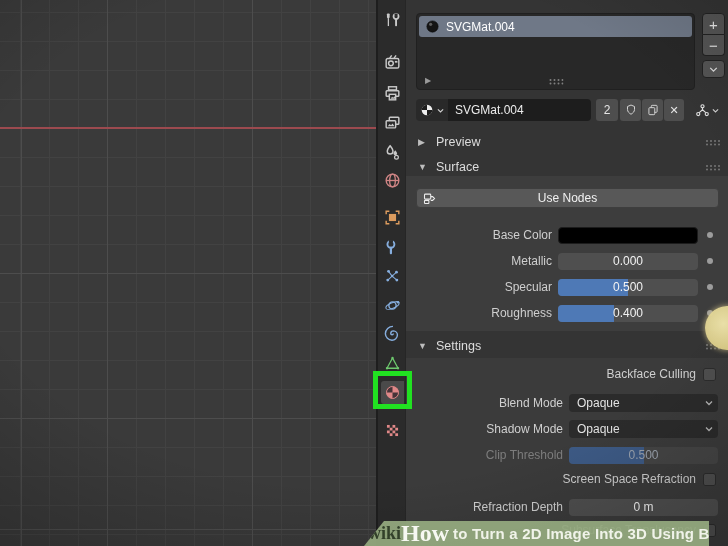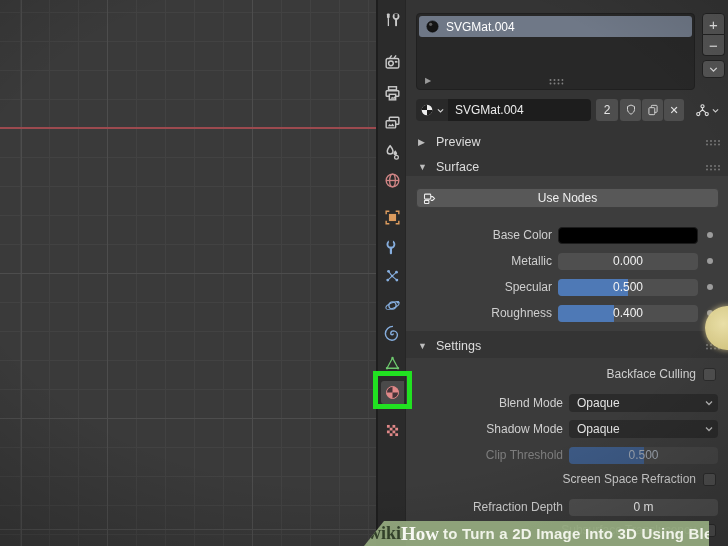--- a/index.html
+++ b/index.html
@@ -73,21 +73,21 @@
   #vignette { position:absolute; inset:0; z-index:40; pointer-events:none;
     background: radial-gradient(ellipse 95% 85% at 48% 42%, rgba(0,0,0,0) 55%, rgba(0,0,0,0.30) 100%); }
   #clickCircle { position:absolute; left:705px; top:306px; width:44px; height:44px; border-radius:50%; z-index:45;
     background: radial-gradient(circle at 42% 40%, #efe5ac, #d9ca85 72%, rgba(217,202,133,0.0) 100%);
     box-shadow: 0 0 5px 1px rgba(225,210,145,0.55); opacity:.97; }
   #greenBox { position:absolute; left:373px; top:371px; width:39px; height:38px; border:5px solid #21e121; z-index:60; }
   #watermark { position:absolute; left:364px; top:521px; width:345px; height:25px; z-index:70;
     background:rgba(148,170,127,0.93); clip-path:polygon(20px 0, 100% 0, 100% 100%, 0 100%);
     display:flex; align-items:center; padding-left:4px; white-space:nowrap; }
   #watermark .wm-wiki { font-family:"Liberation Serif", serif; font-weight:bold; font-size:18px; color:#32402a; }
-  #watermark .wm-how  { font-family:"Liberation Serif", serif; font-weight:bold; font-size:19px; color:#f7f8f2; }
+  #watermark .wm-how  { font-family:"Liberation Serif", serif; font-weight:bold; font-size:24px; color:#f7f8f2; }
   #watermark .wm-text { font-weight:bold; font-size:15px; color:#f0f3e9; margin-left:4px; letter-spacing:.2px; }
   .disabled-label { color:#7d7d7d !important; }
   svg { display:block; }
 </style>
 </head>
 <body>
 
 <div id="root">
 
   <div id="viewport">

